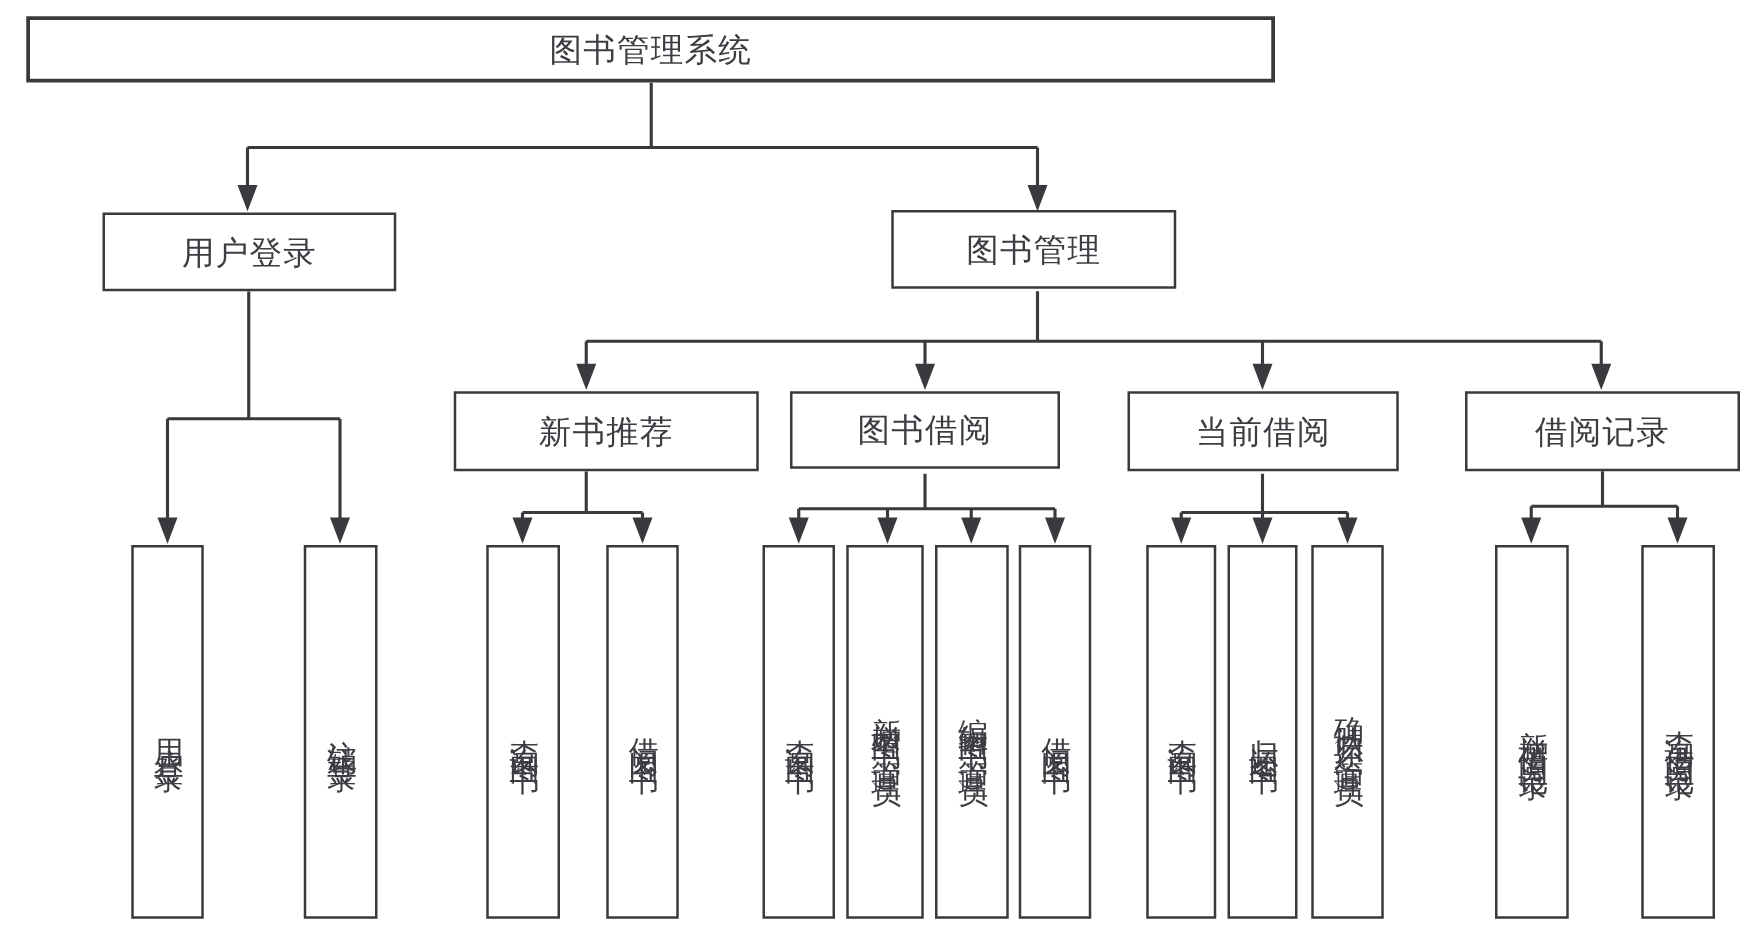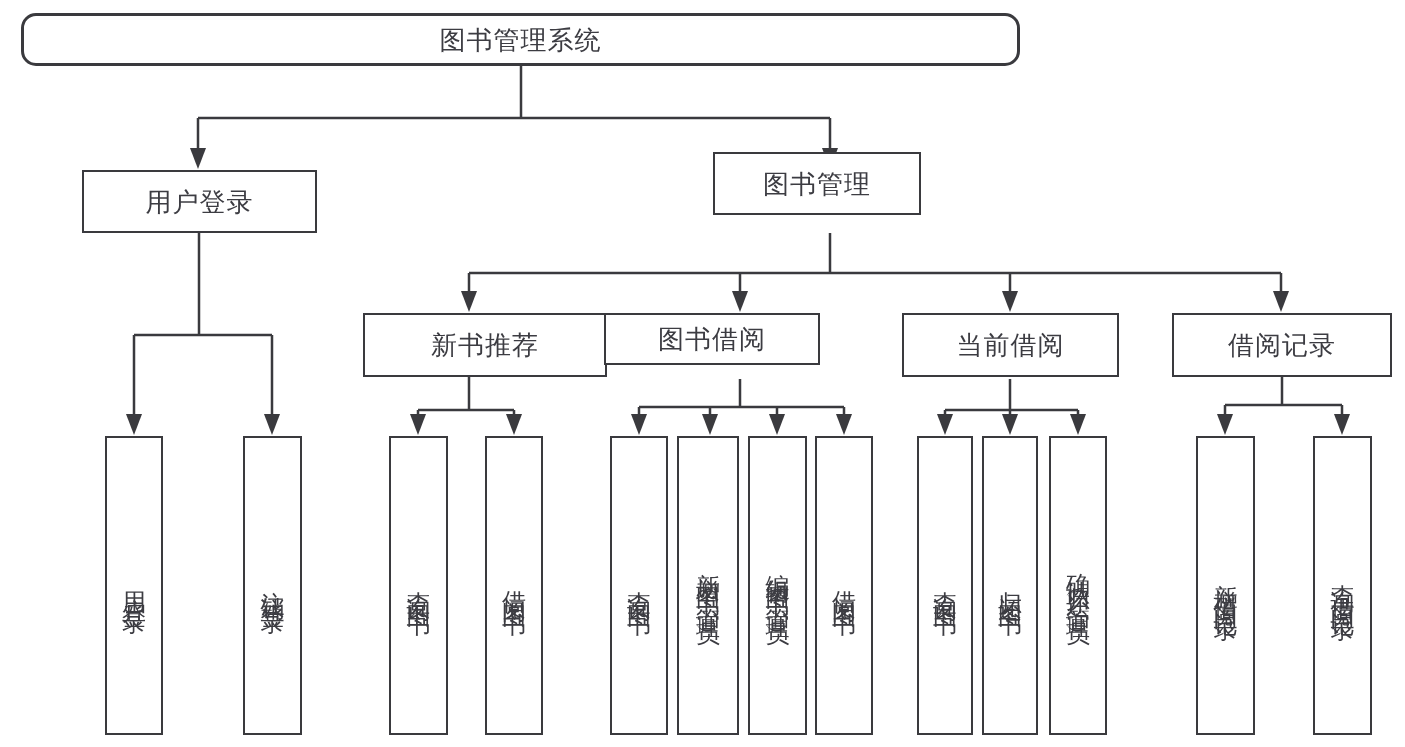--- a/index.html
+++ b/index.html
@@ -24,21 +24,21 @@
     background:#fff;
     border:2.5px solid var(--line);
     display:flex;
     align-items:center;
     justify-content:center;
     color:var(--text);
     line-height:1;
     white-space:nowrap;
   }
   .node.h{font-size:26px;letter-spacing:1px;}
-  .node.root{border-width:3px;border-radius:15px;}
+  .node.root{border-width:3px;}
   .node.v{
     writing-mode:vertical-rl;
     text-orientation:mixed;
     font-size:24px;
     letter-spacing:7px;
   }
   .watermark{
     position:absolute;
     right:8px;
     bottom:6px;
@@ -92,28 +92,28 @@
     </g>
   </svg>
 
   <div class="node h root" style="left:21px;top:13px;width:999px;height:53px">
     <span>图书管理系统</span>
   </div>
 
   <div class="node h" style="left:82px;top:170px;width:235px;height:63px">
     <span>用户登录</span>
   </div>
-  <div class="node h" style="left:713px;top:152px;width:208px;height:63px">
+  <div class="node h" style="left:713px;top:168px;width:228px;height:63px">
     <span>图书管理</span>
   </div>
 
   <div class="node h" style="left:363px;top:313px;width:244px;height:64px">
     <span>新书推荐</span>
   </div>
-  <div class="node h" style="left:604px;top:313px;width:216px;height:52px">
+  <div class="node h" style="left:632px;top:313px;width:216px;height:62px">
     <span>图书借阅</span>
   </div>
   <div class="node h" style="left:902px;top:313px;width:217px;height:64px">
     <span>当前借阅</span>
   </div>
   <div class="node h" style="left:1172px;top:313px;width:220px;height:64px">
     <span>借阅记录</span>
   </div>
 
   <div class="node v" style="left:105px;top:436px;width:58px;height:299px">

